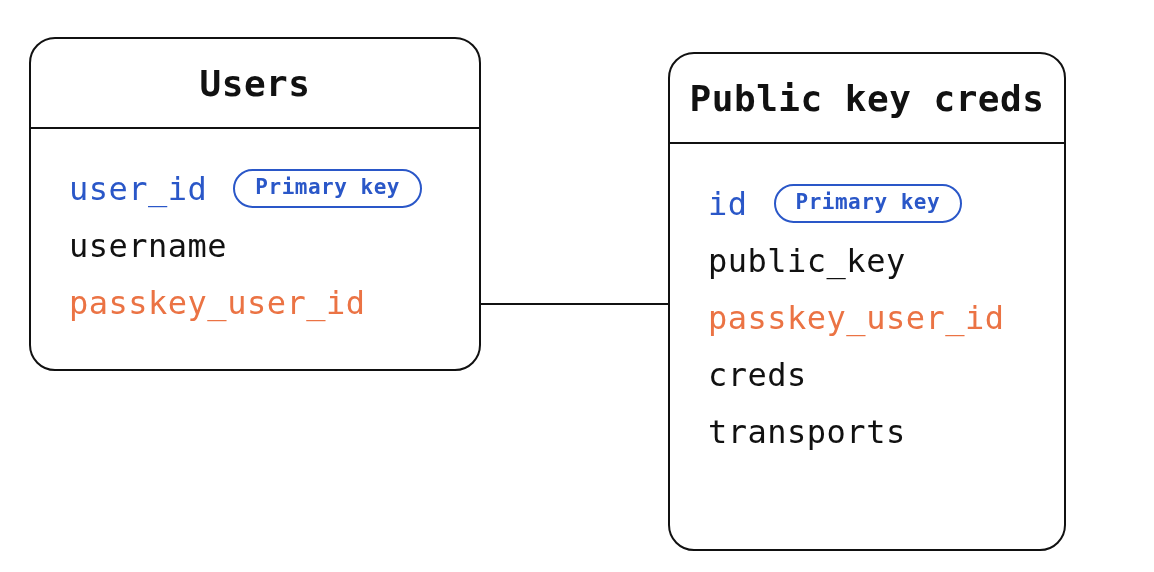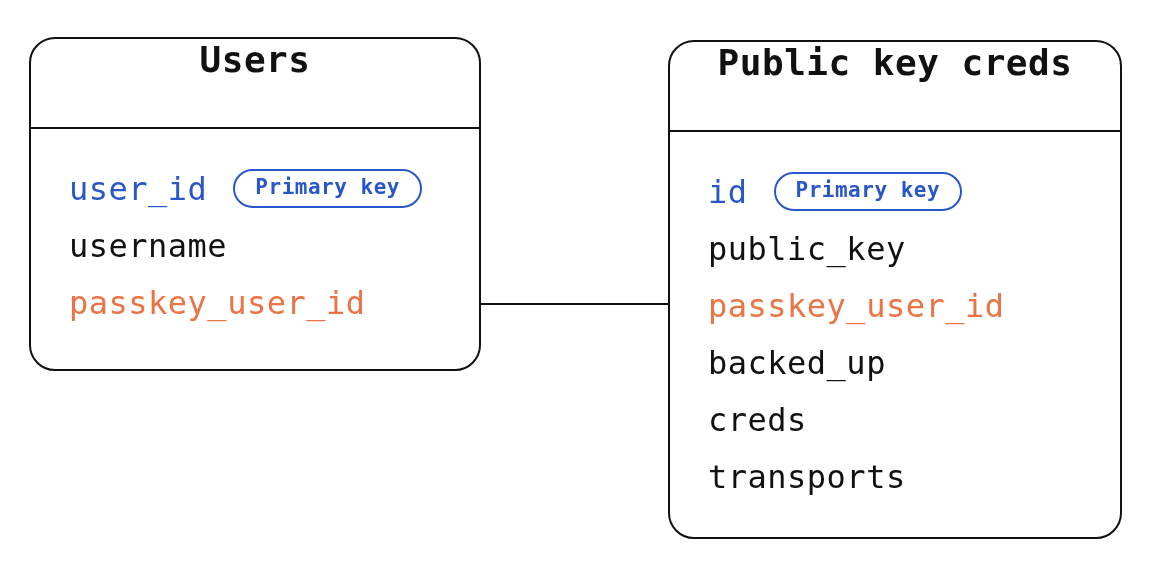--- a/index.html
+++ b/index.html
@@ -21,25 +21,26 @@
   }
   .table-card{
     position:absolute;
     background:var(--bg);
     border:2px solid var(--ink);
     border-radius:26px;
     display:flex;
     flex-direction:column;
   }
   .card-users{left:29px;top:37px;width:452px;height:334px;}
-  .card-creds{left:668px;top:40px;width:454px;height:499px;}
+  .card-creds{left:668px;top:52px;width:398px;height:499px;}
   .table-header{
     height:90px;
     border-bottom:2px solid var(--ink);
     display:flex;
+    align-items:center;
     justify-content:center;
   }
   .table-title{
     font-size:36px;
     font-weight:bold;
     letter-spacing:0.5px;
     white-space:nowrap;
   }
   .table-body{
     padding:31px 32px 0 38px;
@@ -112,23 +113,20 @@
         <span class="fname c-blue">id</span>
         <span class="pill">Primary key</span>
       </div>
       <div class="field-row">
         <span class="fname c-ink">public_key</span>
       </div>
       <div class="field-row">
         <span class="fname c-orange">passkey_user_id</span>
       </div>
       <div class="field-row">
-        <span class="fname c-ink">backed_up</span>
-      </div>
-      <div class="field-row">
         <span class="fname c-ink">creds</span>
       </div>
       <div class="field-row">
         <span class="fname c-ink">transports</span>
       </div>
     </div>
   </div>
 
 </div>
 

